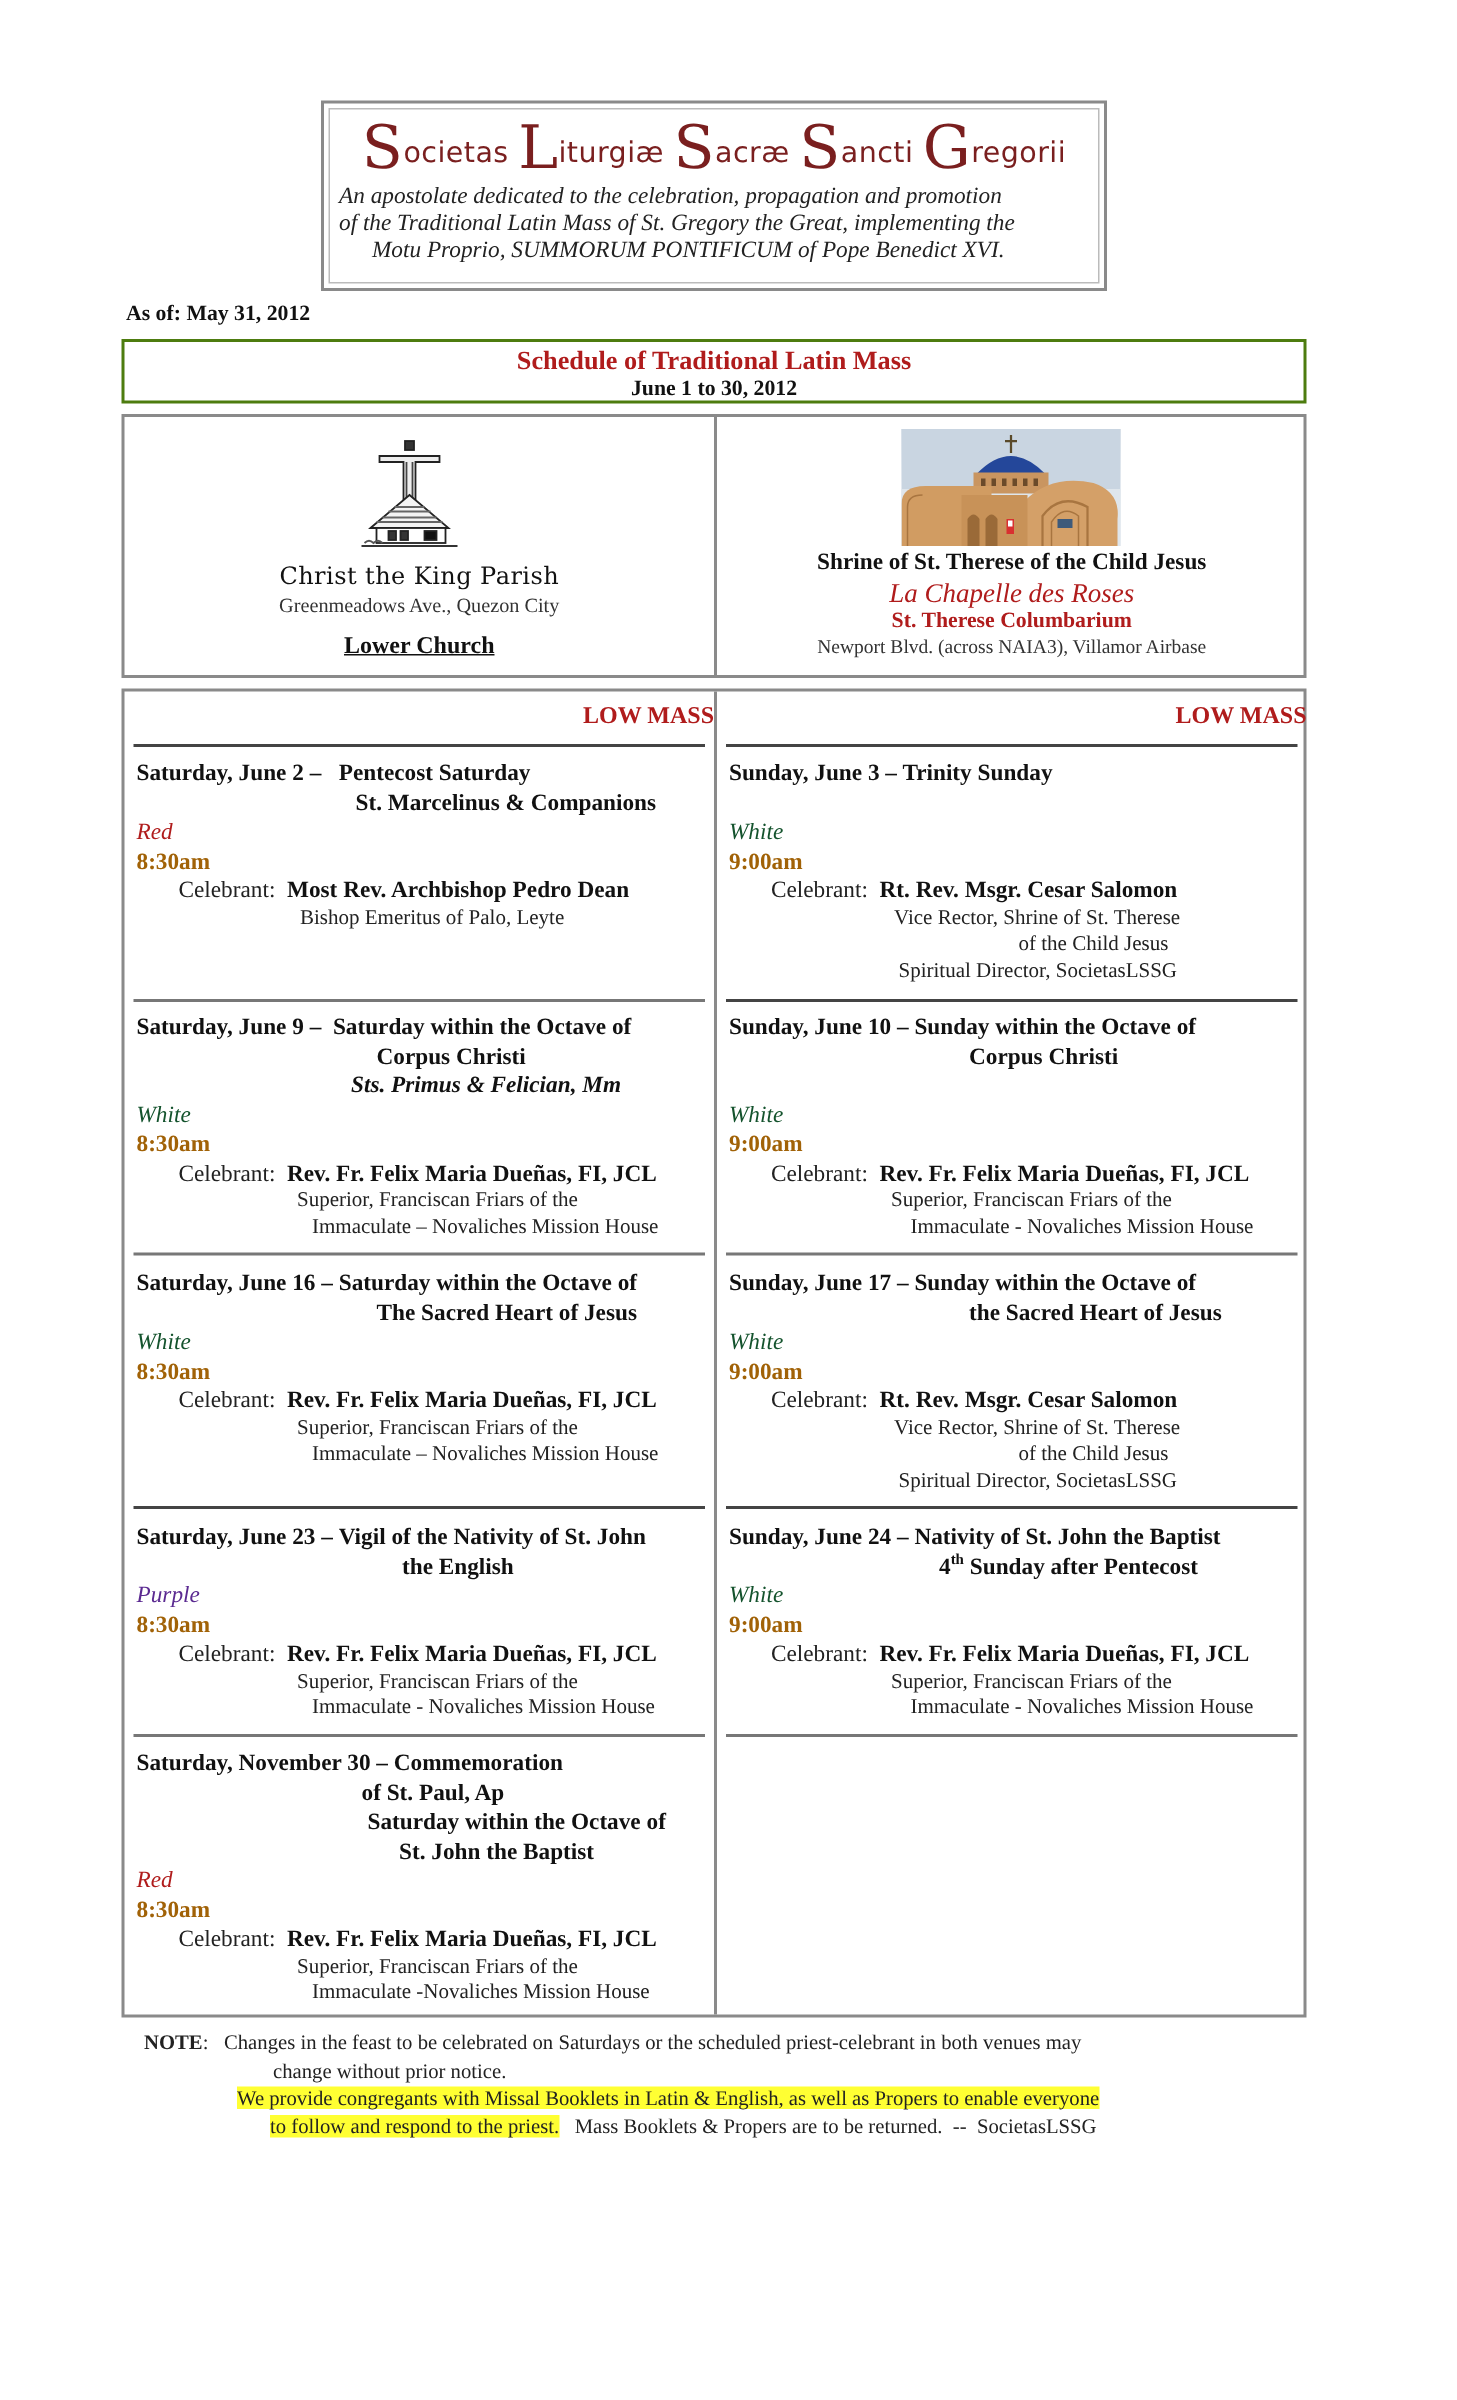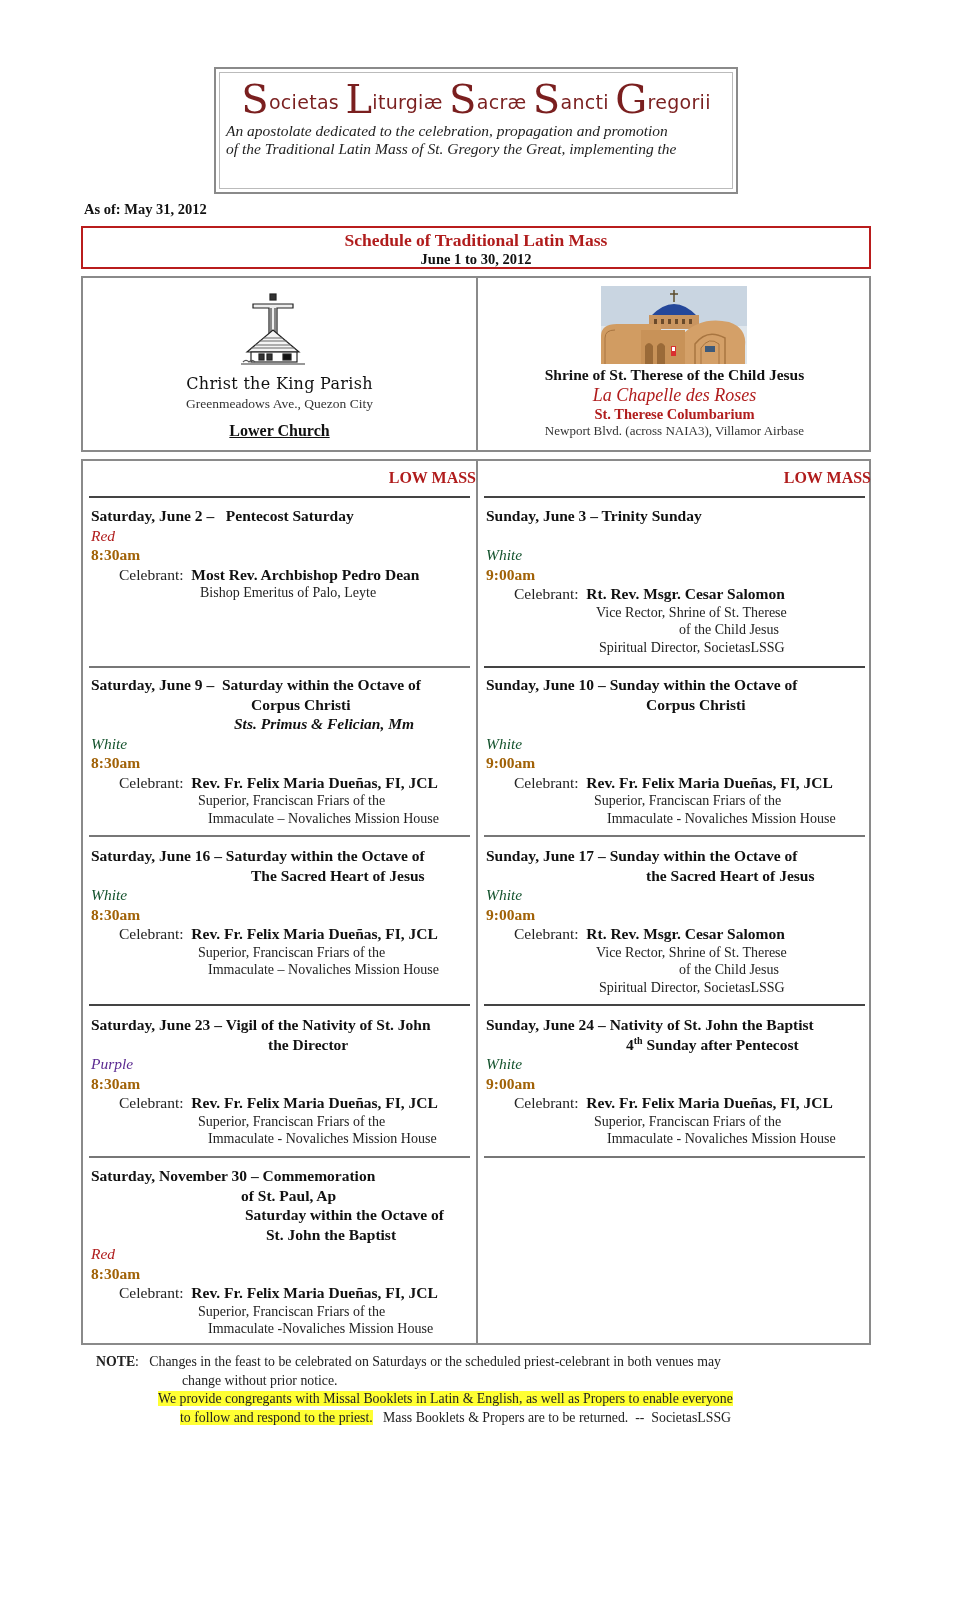--- a/index.html
+++ b/index.html
@@ -9,21 +9,21 @@
   .header-box { position: absolute; left: 214px; top: 67px; width: 524px; height: 127px; border: 2px solid #8a8a8a; padding: 4px 6px; }
   .header-box .inner { position:absolute; left:3px; top:3px; right:3px; bottom:3px; border:1px solid #bbb; }
   .org-title { position: relative; text-align: center; color: #7a1f1f; font-family: "DejaVu Sans", sans-serif; font-size: 19px; letter-spacing: 0.3px; line-height: 40px; margin-top: 6px; white-space: nowrap; }
   .org-title .cap { font-size: 40px; font-family: "DejaVu Serif", serif; vertical-align: -4px; }
   .org-mission { position: relative; font-style: italic; font-size: 15.5px; line-height: 18px; color: #222; padding-left: 4px; }
   .org-mission div { white-space: nowrap; }
   .org-mission .l3 { padding-left: 22px; }
 
   .as-of { position: absolute; left: 84px; top: 201px; font-weight: bold; font-size: 14.5px; }
 
-  .title-box { position: absolute; left: 81px; top: 226px; width: 790px; height: 43px; border: 2px solid #b91c1c; text-align: center; }
+  .title-box { position: absolute; left: 81px; top: 226px; width: 790px; height: 43px; border: 2px solid #4d7c0f; text-align: center; }
   .title-box .t1 { color: #b01c1c; font-weight: bold; font-size: 17.5px; line-height: 22px; margin-top: 1px; }
   .title-box .t2 { font-weight: bold; font-size: 14.5px; line-height: 16px; }
 
   .venue-box { position: absolute; left: 81px; top: 276px; width: 790px; height: 176px; border: 2px solid #8a8a8a; }
   .venue-box .divider { position: absolute; left: 393px; top: 0; bottom: 0; width: 2px; background: #8a8a8a; }
   .venue { position: absolute; top: 0; width: 393px; height: 100%; text-align: center; }
   .venue.left { left: 0; padding-left: 12px; } .venue.right { left: 395px; }
 
   .church-drawing { position: absolute; left: 150px; top: 12px; width: 80px; height: 80px; }
   .venue.left .name { position: absolute; top: 96px; left: 0; right: 0; font-family: "DejaVu Serif", serif; font-size: 16px; letter-spacing: 0.3px; }
@@ -71,20 +71,21 @@
   <div class="org-title">
     <span class="cap">S</span><span>ocietas</span>
     <span class="cap">L</span><span>iturgiæ</span>
     <span class="cap">S</span><span>acræ</span>
     <span class="cap">S</span><span>ancti</span>
     <span class="cap">G</span><span>regorii</span>
   </div>
   <div class="org-mission">
     <div>An apostolate dedicated to the celebration, propagation and promotion</div>
     <div>of the  Traditional Latin Mass of St. Gregory the Great, implementing the</div>
+    <div class="l3">Motu Proprio, SUMMORUM PONTIFICUM of Pope Benedict XVI.</div>
   </div>
 </div>
 
 <div class="as-of">As of:  May 31, 2012</div>
 
 <div class="title-box">
   <div class="t1">Schedule of Traditional Latin Mass</div>
   <div class="t2">June 1  to  30,  2012</div>
 </div>
 
@@ -147,20 +148,21 @@
 
 <div class="schedule-box">
   <div class="divider"></div>
 
   <div class="col left">
     <div class="col-head">LOW MASS</div>
     <div class="rule" style="top:35px"></div>
 
     <div class="entry" style="top:45px">
       <div class="date-line"><span>Saturday, June 2 –</span>&nbsp;&nbsp;&nbsp;<span>Pentecost Saturday</span></div>
+      <div class="cont" style="padding-left:146px">St. Marcelinus &amp; Companions</div>
       <div class="color c-red">Red</div>
       <div class="time">8:30am</div>
       <div class="celeb"><span class="lbl">Celebrant:</span>&nbsp;&nbsp;<span class="who">Most Rev. Archbishop Pedro Dean</span></div>
       <div class="role" style="padding-left:109px">Bishop Emeritus of Palo, Leyte</div>
     </div>
     <div class="rule grey" style="top:205px"></div>
 
     <div class="entry" style="top:214px">
       <div class="date-line"><span>Saturday, June 9 –</span>&nbsp;&nbsp;<span>Saturday within the Octave of</span></div>
       <div class="cont" style="padding-left:160px">Corpus Christi</div>
@@ -179,21 +181,21 @@
       <div class="color c-white">White</div>
       <div class="time">8:30am</div>
       <div class="celeb"><span class="lbl">Celebrant:</span>&nbsp;&nbsp;<span class="who">Rev. Fr. Felix Maria Dueñas, FI, JCL</span></div>
       <div class="role" style="padding-left:107px">Superior, Franciscan Friars of the</div>
       <div class="role" style="padding-left:117px">Immaculate – Novaliches Mission House</div>
     </div>
     <div class="rule" style="top:543px"></div>
 
     <div class="entry" style="top:554px">
       <div class="date-line"><span>Saturday, June 23 –</span>&nbsp;<span>Vigil of the Nativity of St. John</span></div>
-      <div class="cont" style="padding-left:177px">the Director</div>
+      <div class="cont" style="padding-left:177px">the English</div>
       <div class="color c-purple">Purple</div>
       <div class="time">8:30am</div>
       <div class="celeb"><span class="lbl">Celebrant:</span>&nbsp;&nbsp;<span class="who">Rev. Fr. Felix Maria Dueñas, FI, JCL</span></div>
       <div class="role" style="padding-left:107px">Superior, Franciscan Friars of the</div>
       <div class="role" style="padding-left:117px">Immaculate - Novaliches Mission House</div>
     </div>
     <div class="rule grey" style="top:695px"></div>
 
     <div class="entry" style="top:705px">
       <div class="date-line"><span>Saturday, November 30 –</span>&nbsp;<span>Commemoration</span></div>

